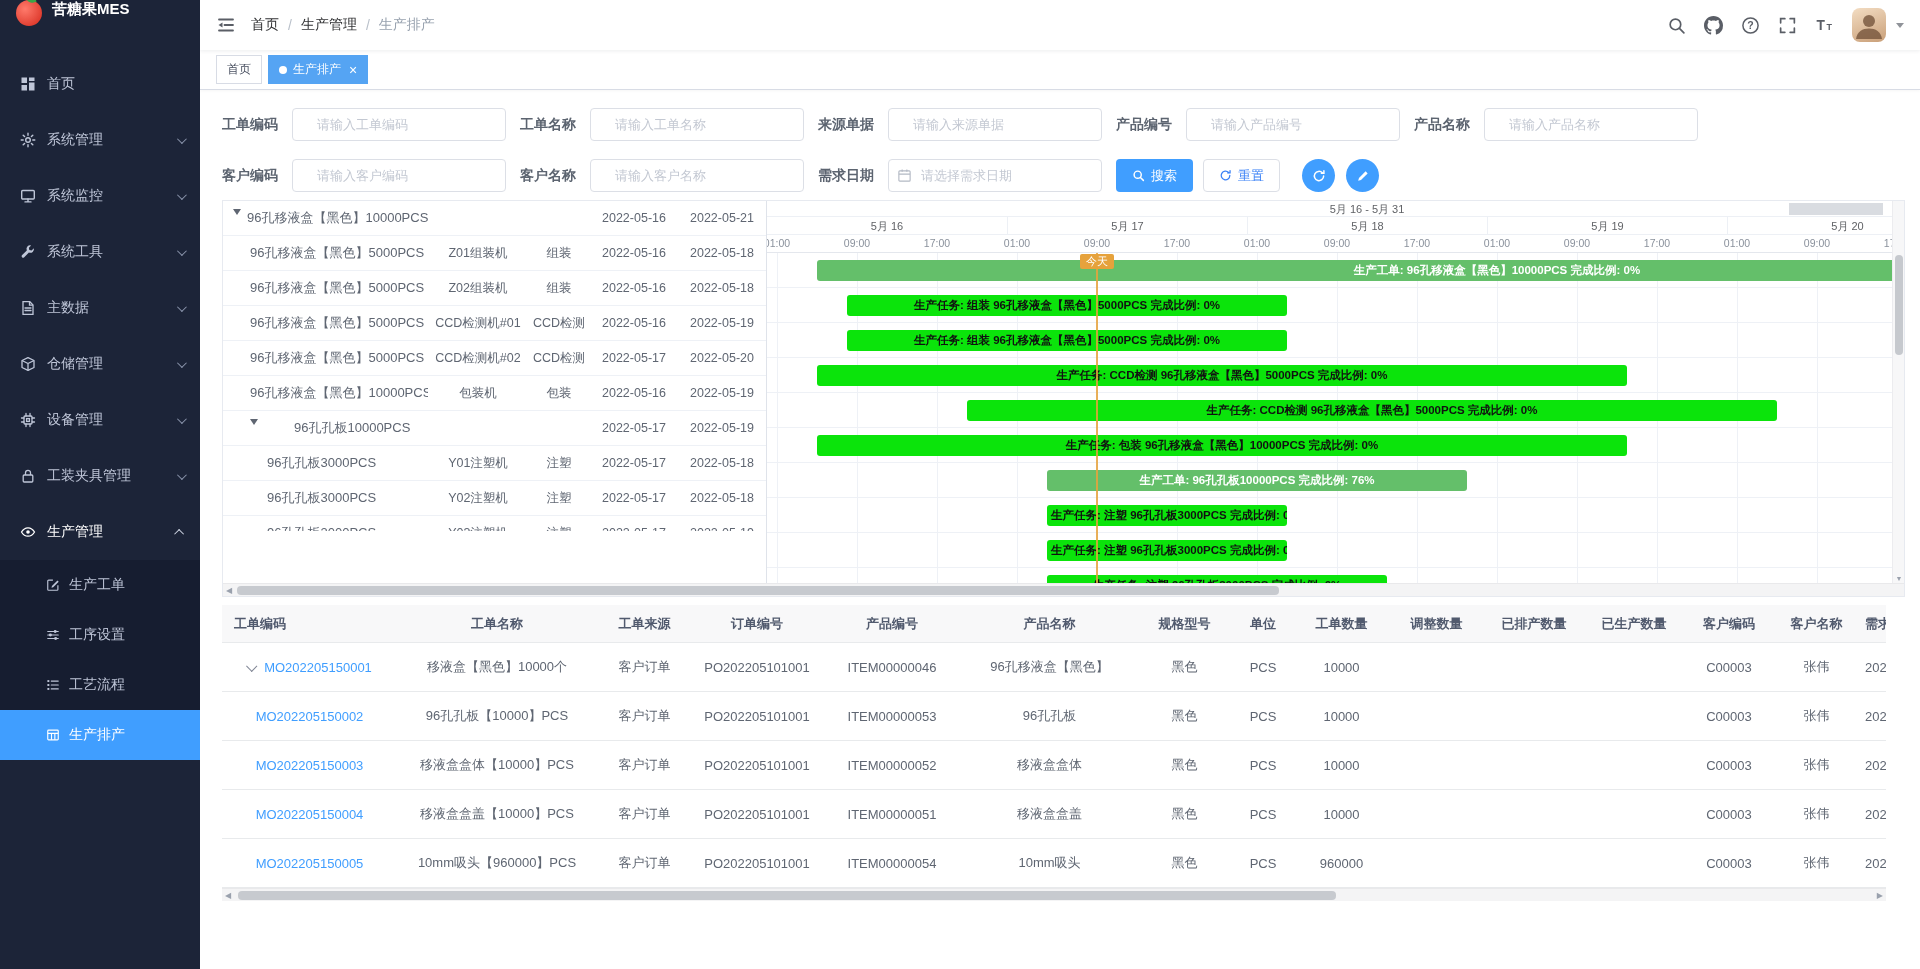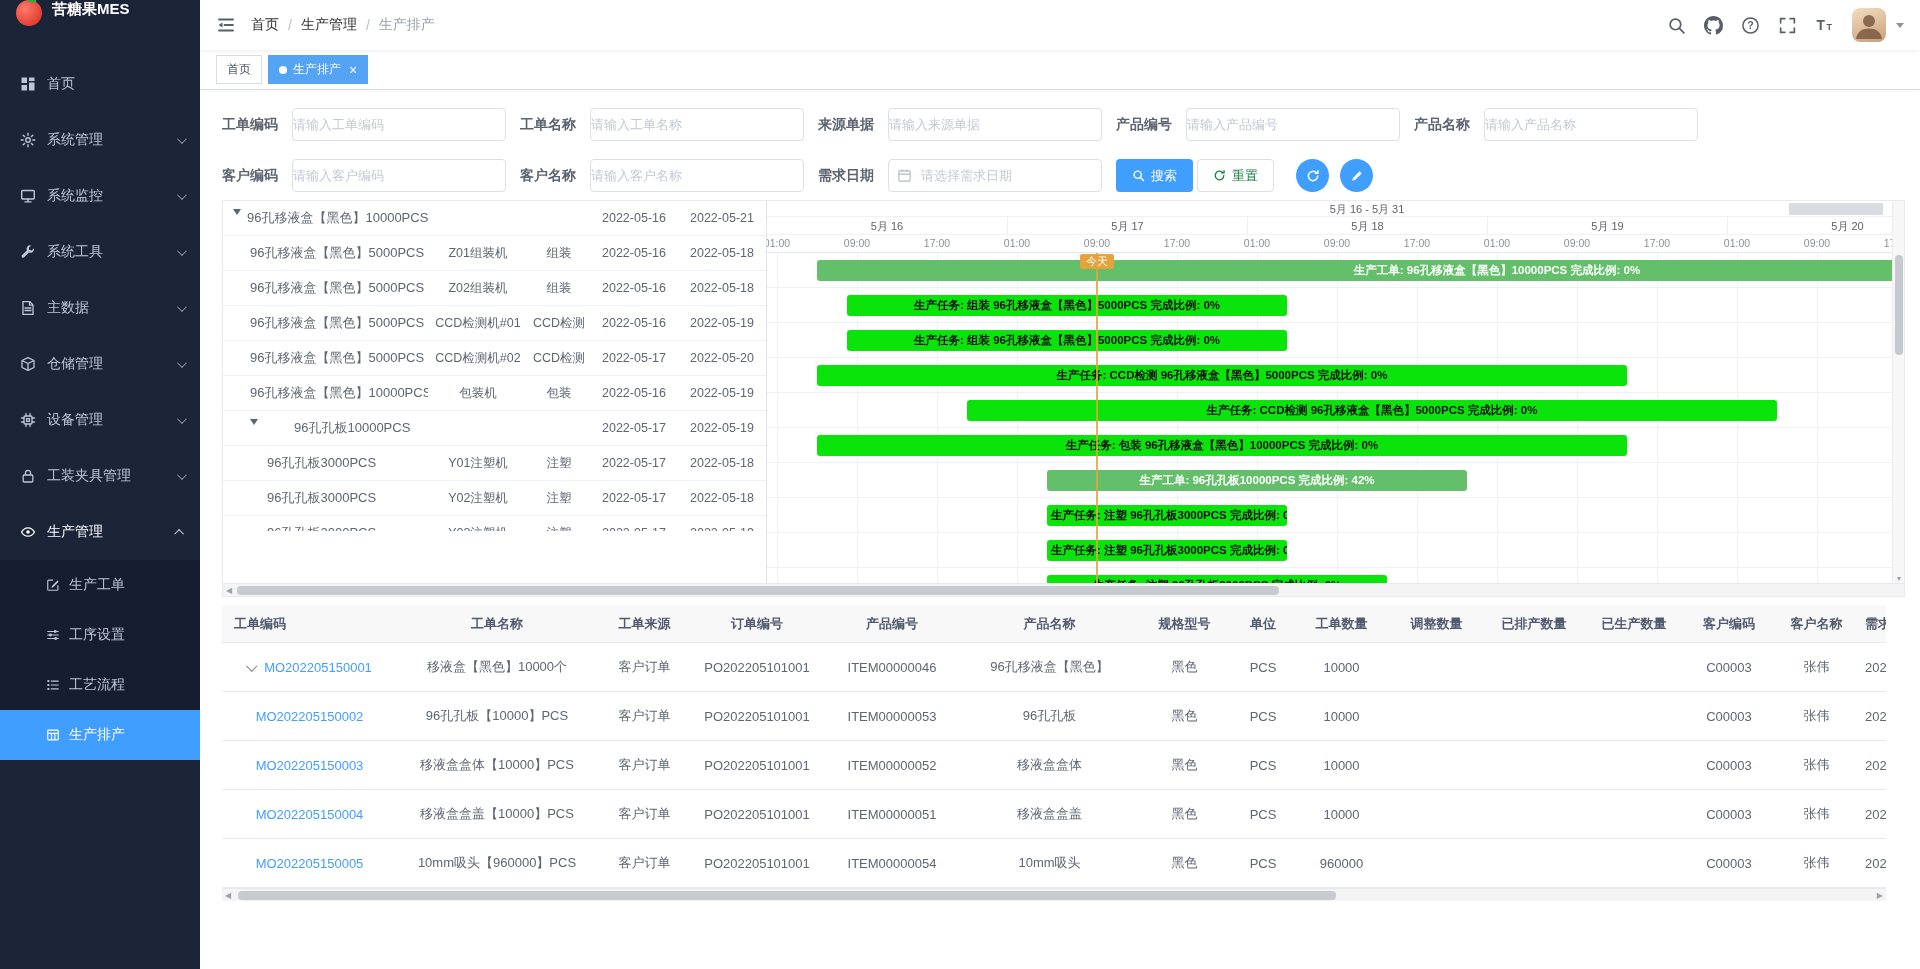--- a/index.html
+++ b/index.html
@@ -49,30 +49,30 @@
   .tab{height:29px;border:1px solid #d8dce5;padding:0 10px;font-size:12px;color:#495060;display:inline-flex;align-items:center;gap:6px;cursor:pointer;background:#fff;white-space:nowrap}
   .tab.active{background:var(--active-tab);border-color:var(--active-tab);color:#fff}
   .tab .dot{width:8px;height:8px;border-radius:50%;background:#fff;flex:none}
   .tab .close{font-size:14px;line-height:1;margin-left:2px}
   
   .filters{padding:18px 16px 0 22px}
   .f-row{display:flex;align-items:center;margin-bottom:18px}
   .f-row:last-child{margin-bottom:6px}
   .f-field{display:flex;align-items:center;margin-right:14px}
   .f-label{width:62px;flex:none;font-size:14px;font-weight:600;color:#5c6470;margin-right:8px;white-space:nowrap}
-  .f-input{width:214px;height:33px;border:1px solid #dcdfe6;border-radius:4px;padding:0 0;font-size:13px;color:#606266;background:#fff;outline:none;font-family:inherit}
+  .f-input{width:214px;height:33px;border:1px solid #dcdfe6;border-radius:4px;padding:0 24px;font-size:13px;color:#606266;background:#fff;outline:none;font-family:inherit}
   .f-input::placeholder{color:#c3c8d2}
   .date-wrap{position:relative}
   .date-wrap .f-input{padding-left:32px}
   .cal-icon{position:absolute;left:9px;top:9px;width:15px;height:15px;color:#b3b9c4}
   .cal-icon svg{width:15px;height:15px}
   .btn{height:33px;border-radius:4px;font-size:13px;display:inline-flex;align-items:center;gap:6px;padding:0 15px;cursor:pointer;border:1px solid transparent;font-family:inherit}
   .btn .bi,.btn .bi svg{width:13px;height:13px}
   .btn-primary{background:var(--accent);color:#fff}
-  .btn-plain{background:#fff;border-color:#dcdfe6;color:#15803d;margin-left:4px}
+  .btn-plain{background:#fff;border-color:#dcdfe6;color:#3b82f6;margin-left:10px}
   .btn-circle{width:33px;height:33px;border-radius:50%;background:var(--accent);color:#fff;display:inline-flex;align-items:center;justify-content:center;border:none;cursor:pointer}
   .btn-circle svg{width:14px;height:14px}
   .btn-circle.first{margin-left:22px}
   .btn-circle + .btn-circle{margin-left:11px}
   
   .gantt{margin:8px 15px 0 22px;border:1px solid #e7eaf0;position:relative;background:#fff}
   .gantt-top{display:flex}
   .g-left{width:544px;flex:none;border-right:1px solid #dfe3ea}
   .g-left-head{height:52px;display:flex;align-items:center;border-bottom:1px solid #e4e7ed}
   .g-col{font-size:12.5px;color:#606266;text-align:center;flex:none;border-right:1px solid #eef1f6;line-height:52px;height:52px;overflow:hidden}
@@ -573,21 +573,21 @@
             <div class="bar bar-task" style="top: 112px; left: 50px; width: 810px;">
               <span class="bar-label">生产任务: CCD检测 96孔移液盒【黑色】5000PCS 完成比例: 0%</span>
             </div>
             <div class="bar bar-task" style="top: 147px; left: 200px; width: 810px;">
               <span class="bar-label">生产任务: CCD检测 96孔移液盒【黑色】5000PCS 完成比例: 0%</span>
             </div>
             <div class="bar bar-task" style="top: 182px; left: 50px; width: 810px;">
               <span class="bar-label">生产任务: 包装 96孔移液盒【黑色】10000PCS 完成比例: 0%</span>
             </div>
             <div class="bar bar-order" style="top: 217px; left: 280px; width: 420px;">
-              <span class="bar-label">生产工单: 96孔孔板10000PCS 完成比例: 42%</span>
+              <span class="bar-label">生产工单: 96孔孔板10000PCS 完成比例: 76%</span>
             </div>
             <div class="bar bar-task" style="top: 252px; left: 280px; width: 240px;">
               <span class="bar-label">生产任务: 注塑 96孔孔板3000PCS 完成比例: 0%</span>
             </div>
             <div class="bar bar-task" style="top: 287px; left: 280px; width: 240px;">
               <span class="bar-label">生产任务: 注塑 96孔孔板3000PCS 完成比例: 0%</span>
             </div>
             <div class="bar bar-task" style="top: 322px; left: 280px; width: 340px;">
               <span class="bar-label">生产任务: 注塑 96孔孔板3000PCS 完成比例: 0%</span>
             </div>

